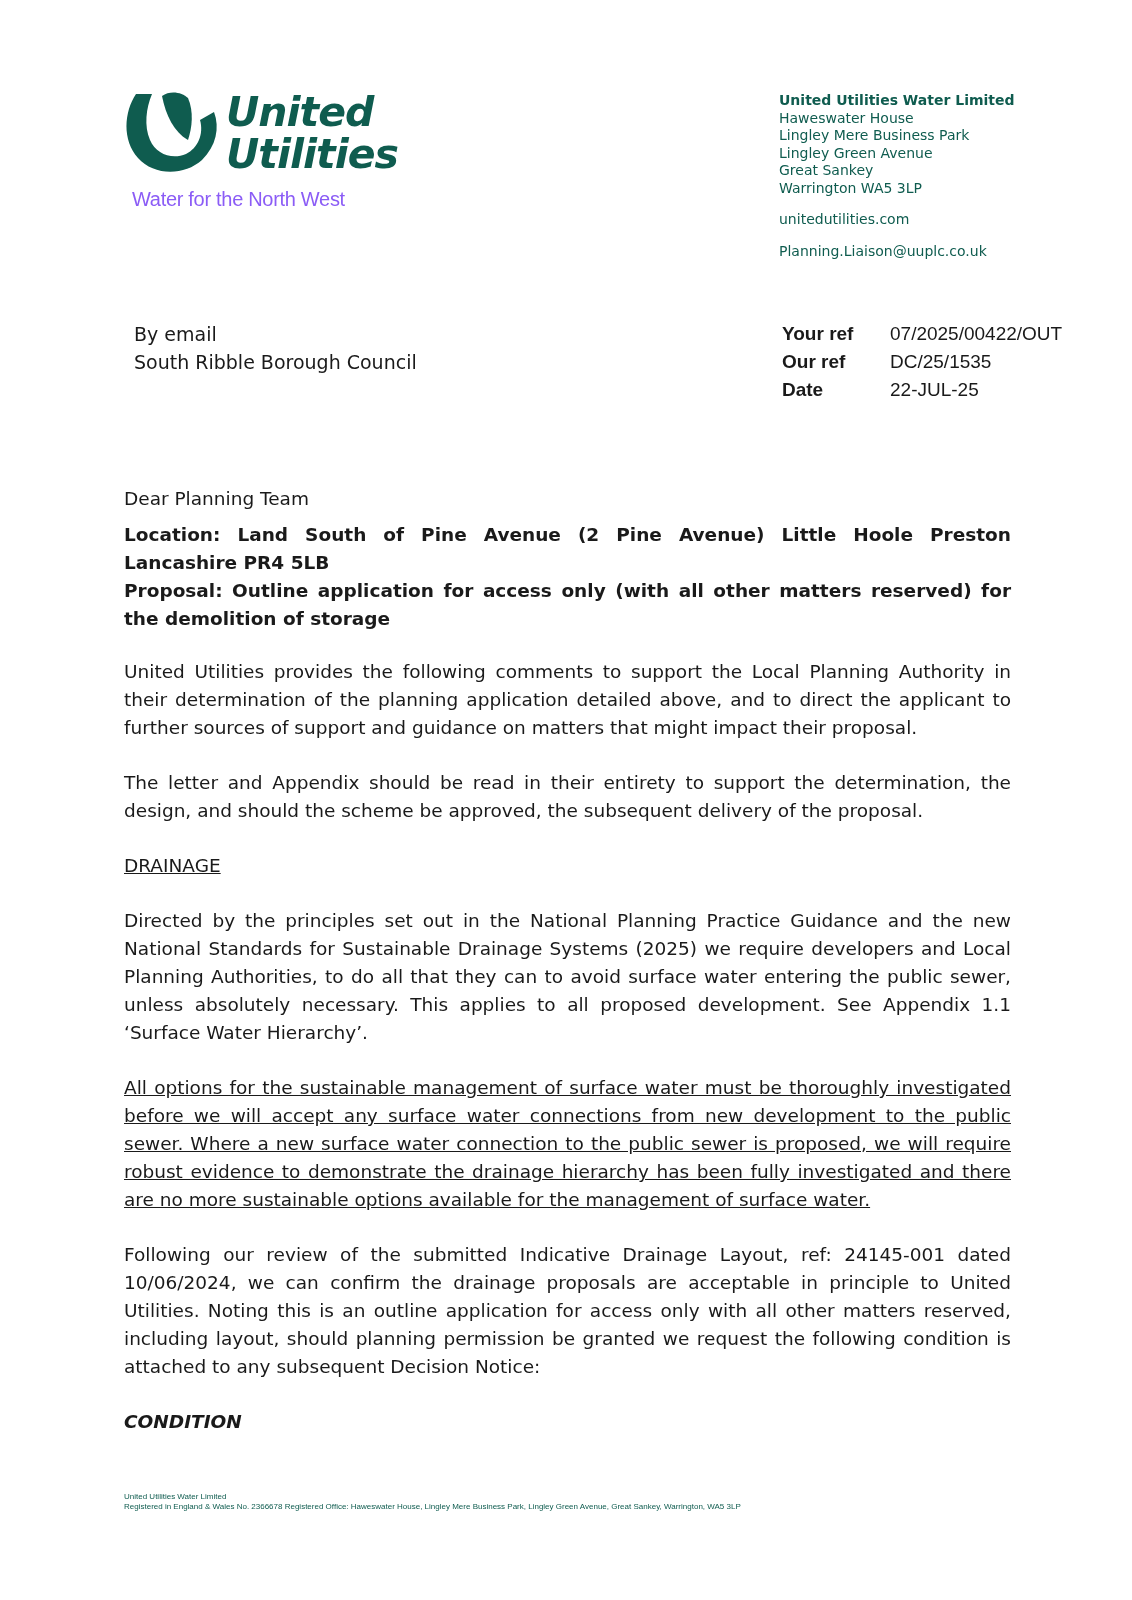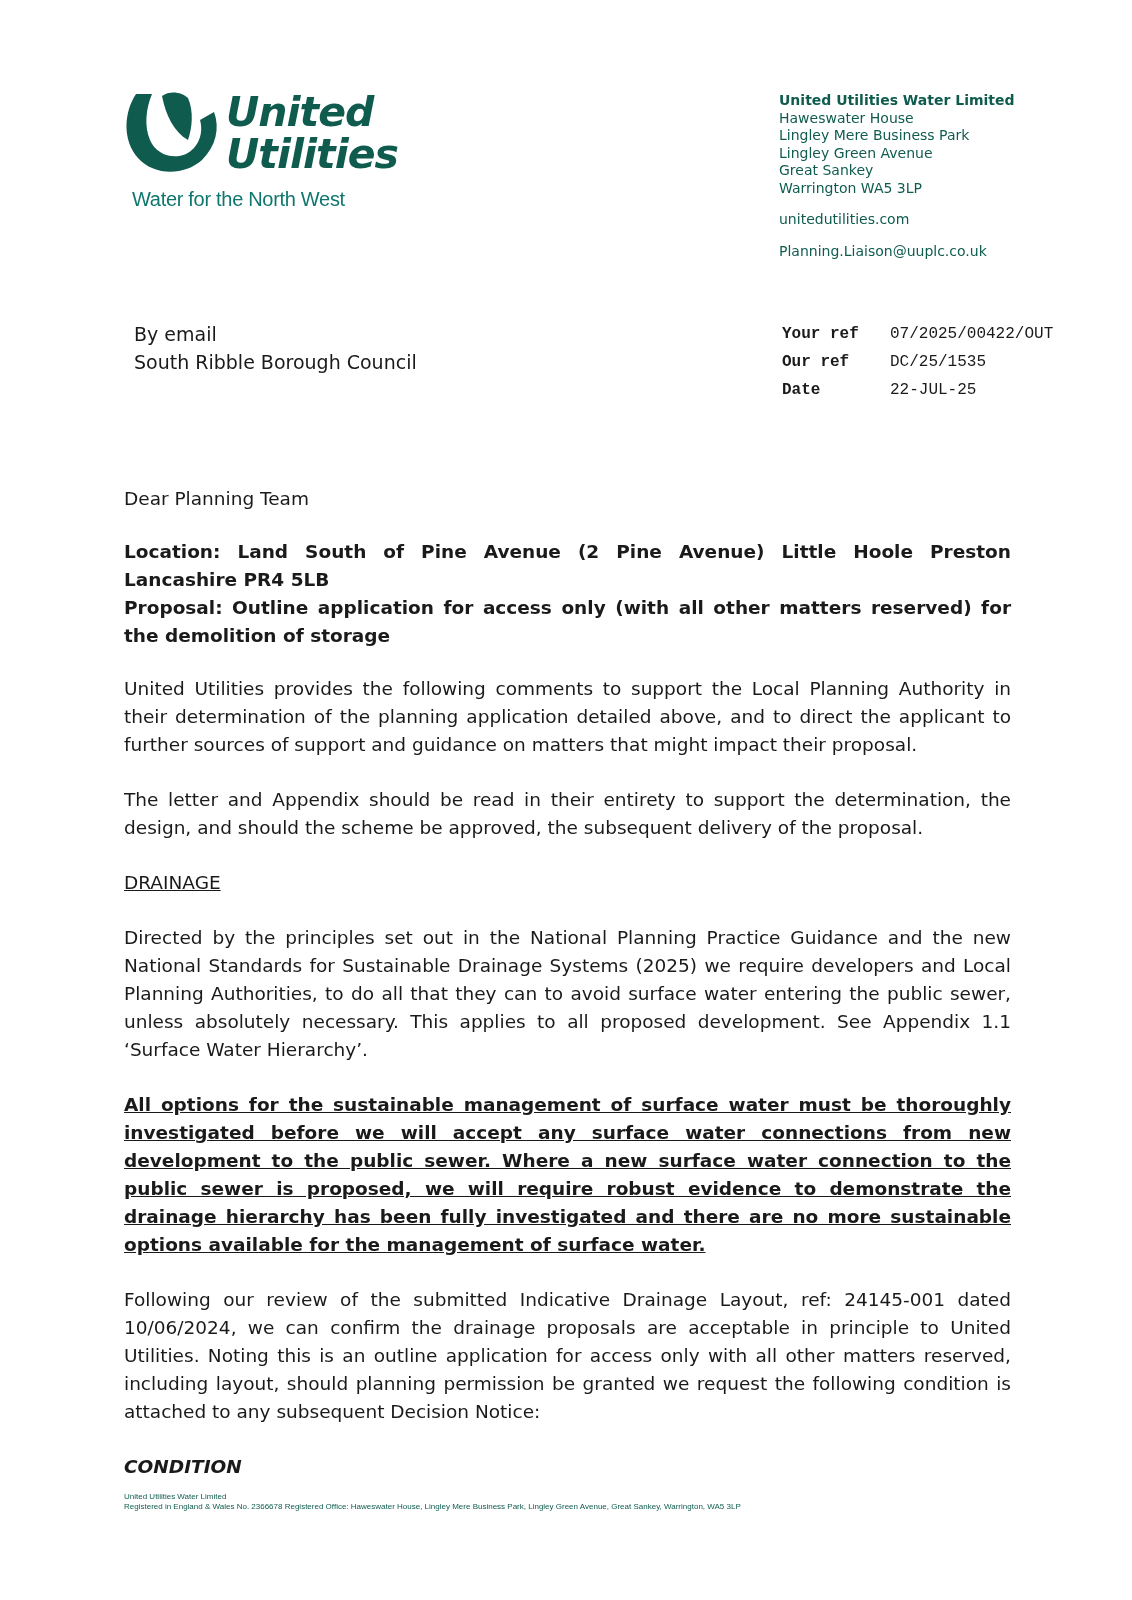--- a/index.html
+++ b/index.html
@@ -9,41 +9,41 @@
   .logo { position: absolute; left: 122px; top: 88px; width: 260px; height: 130px; }
   .logo svg { position: absolute; left: 0; top: 0; }
   .logo .word1, .logo .word2 {
     position: absolute; font-family: "DejaVu Sans", sans-serif; font-weight: bold; font-style: italic;
     color: #0f5c4f; font-size: 41px; letter-spacing: -1px; line-height: 1;
   }
   .logo .word1 { left: 104px; top: 4px; }
   .logo .word2 { left: 104px; top: 46px; }
   .logo .tagline {
     position: absolute; left: 10px; top: 100px; font-family: "Liberation Sans", sans-serif;
-    font-size: 20px; color: #0f766e; letter-spacing: -0.3px; white-space: nowrap;
+    font-size: 20px; color: #8b5cf6; letter-spacing: -0.3px; white-space: nowrap;
   }
 
   .addr { position: absolute; left: 779px; top: 92px; font-family: "DejaVu Sans", sans-serif; color: #0f5c4f; font-size: 14px; line-height: 17.5px; }
   .addr .co { font-weight: bold; }
   .addr .gap { height: 14px; }
 
   .recipient { position: absolute; left: 134px; top: 320px; font-family: "DejaVu Sans", sans-serif; font-size: 19px; line-height: 28px; color: #1a1a1a; }
 
-  .refs { position: absolute; left: 782px; top: 320px; font-family: Liberation Mono, monospace; font-size: 16px; line-height: 28px; }
+  .refs { position: absolute; left: 782px; top: 320px; font-family: Liberation Sans, sans-serif; font-size: 19px; line-height: 28px; }
   .refs .row { display: flex; }
   .refs .lbl { width: 108px; font-weight: bold; }
 
   .body { position: absolute; left: 124px; top: 485px; width: 887px; font-family: "DejaVu Sans", sans-serif; font-size: 18.5px; line-height: 28px; color: #1a1a1a; }
   .body p { text-align: justify; }
-  .body .salutation { margin-bottom: 25px; }
+  .body .salutation { margin-bottom: 8px; }
   .body .location { font-weight: bold; }
   .body .proposal { font-weight: bold; margin-bottom: 25px; }
   .body .para { margin-bottom: 27px; }
   .body .heading { font-weight: normal; text-decoration: underline; margin-bottom: 27px; }
-  .body .emph { font-weight: bold; text-decoration: underline; margin-bottom: 27px; }
+  .body .emph { font-weight: normal; text-decoration: underline; margin-bottom: 27px; }
   .body .condition { font-weight: bold; font-style: italic; }
 
   .footer { position: absolute; left: 124px; top: 1492px; font-family: "Liberation Sans", sans-serif; font-size: 8px; line-height: 10px; color: #0f5c4f; }
 </style>
 </head>
 <body>
 
 <div class="logo">
   <svg width="100" height="90" viewBox="0 0 100 90">
     <path d="M14 6 C2 24 0 52 16 70 C32 88 62 88 80 72 C94 58 98 40 92 24 L78 32 C82 46 76 60 64 66 C50 72 34 66 28 52 C22 38 24 20 30 6 Z" fill="#0f5c4f"></path>

